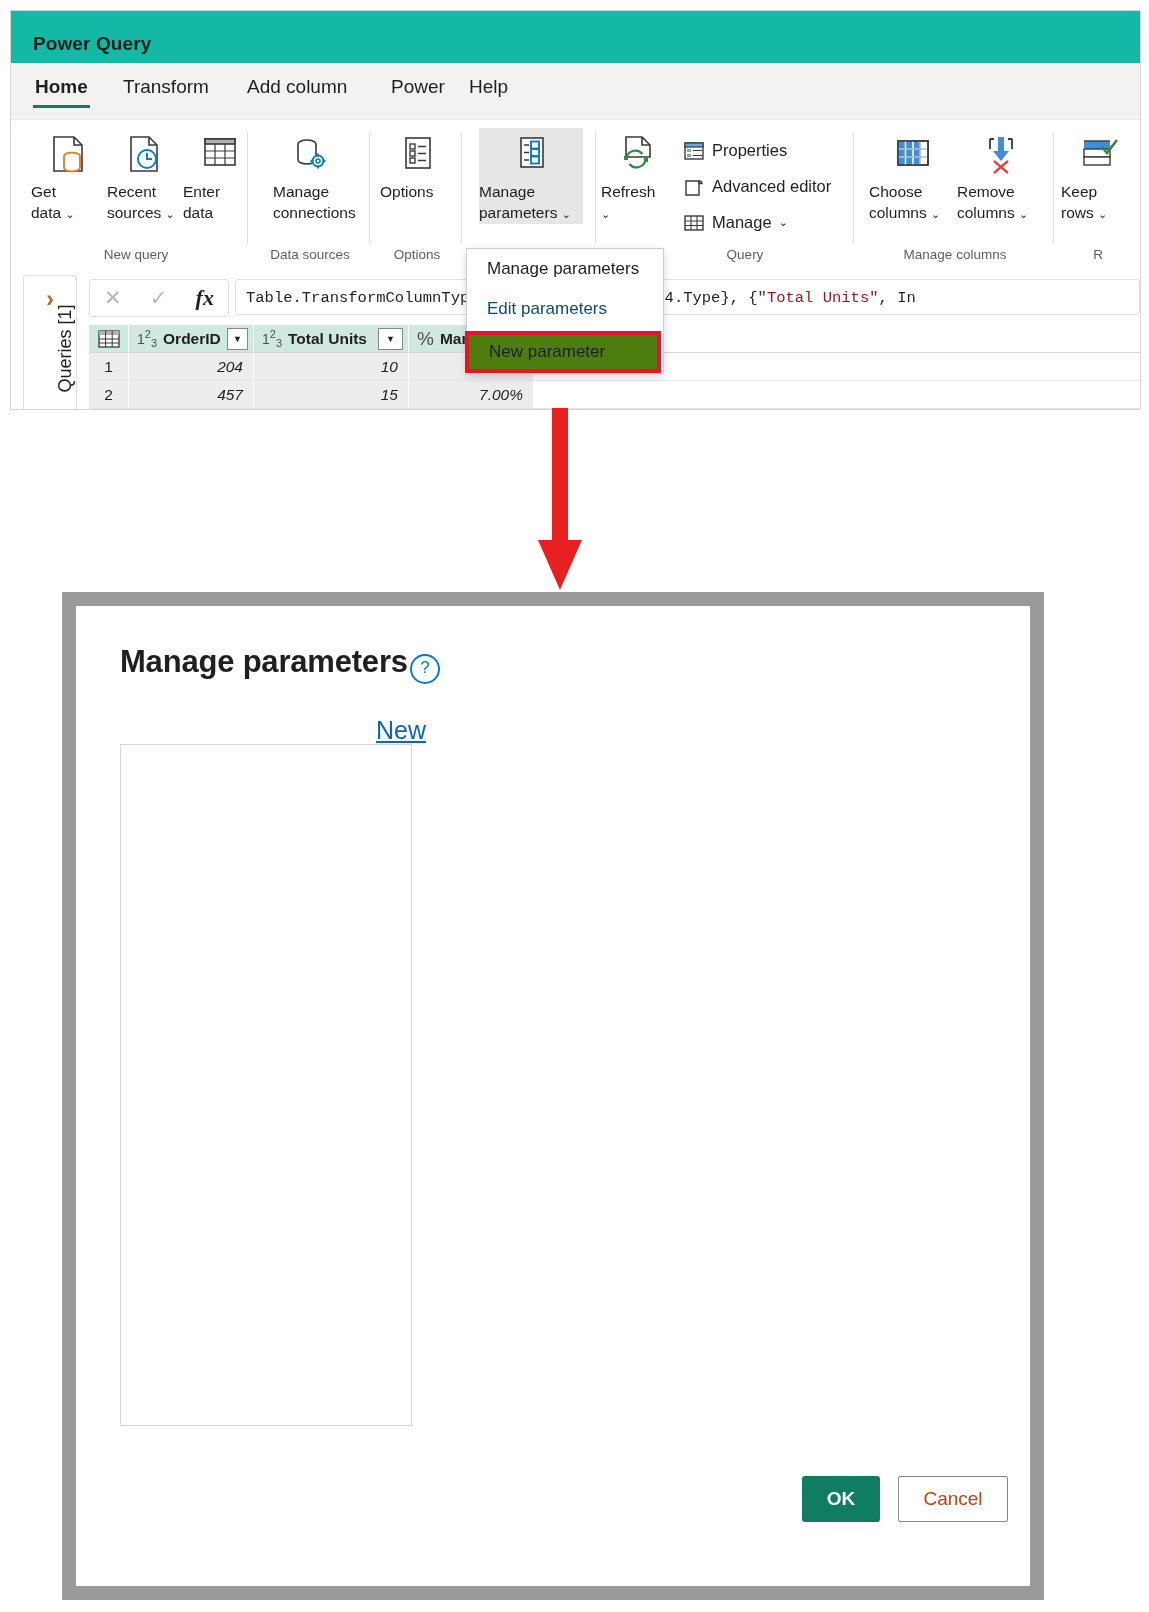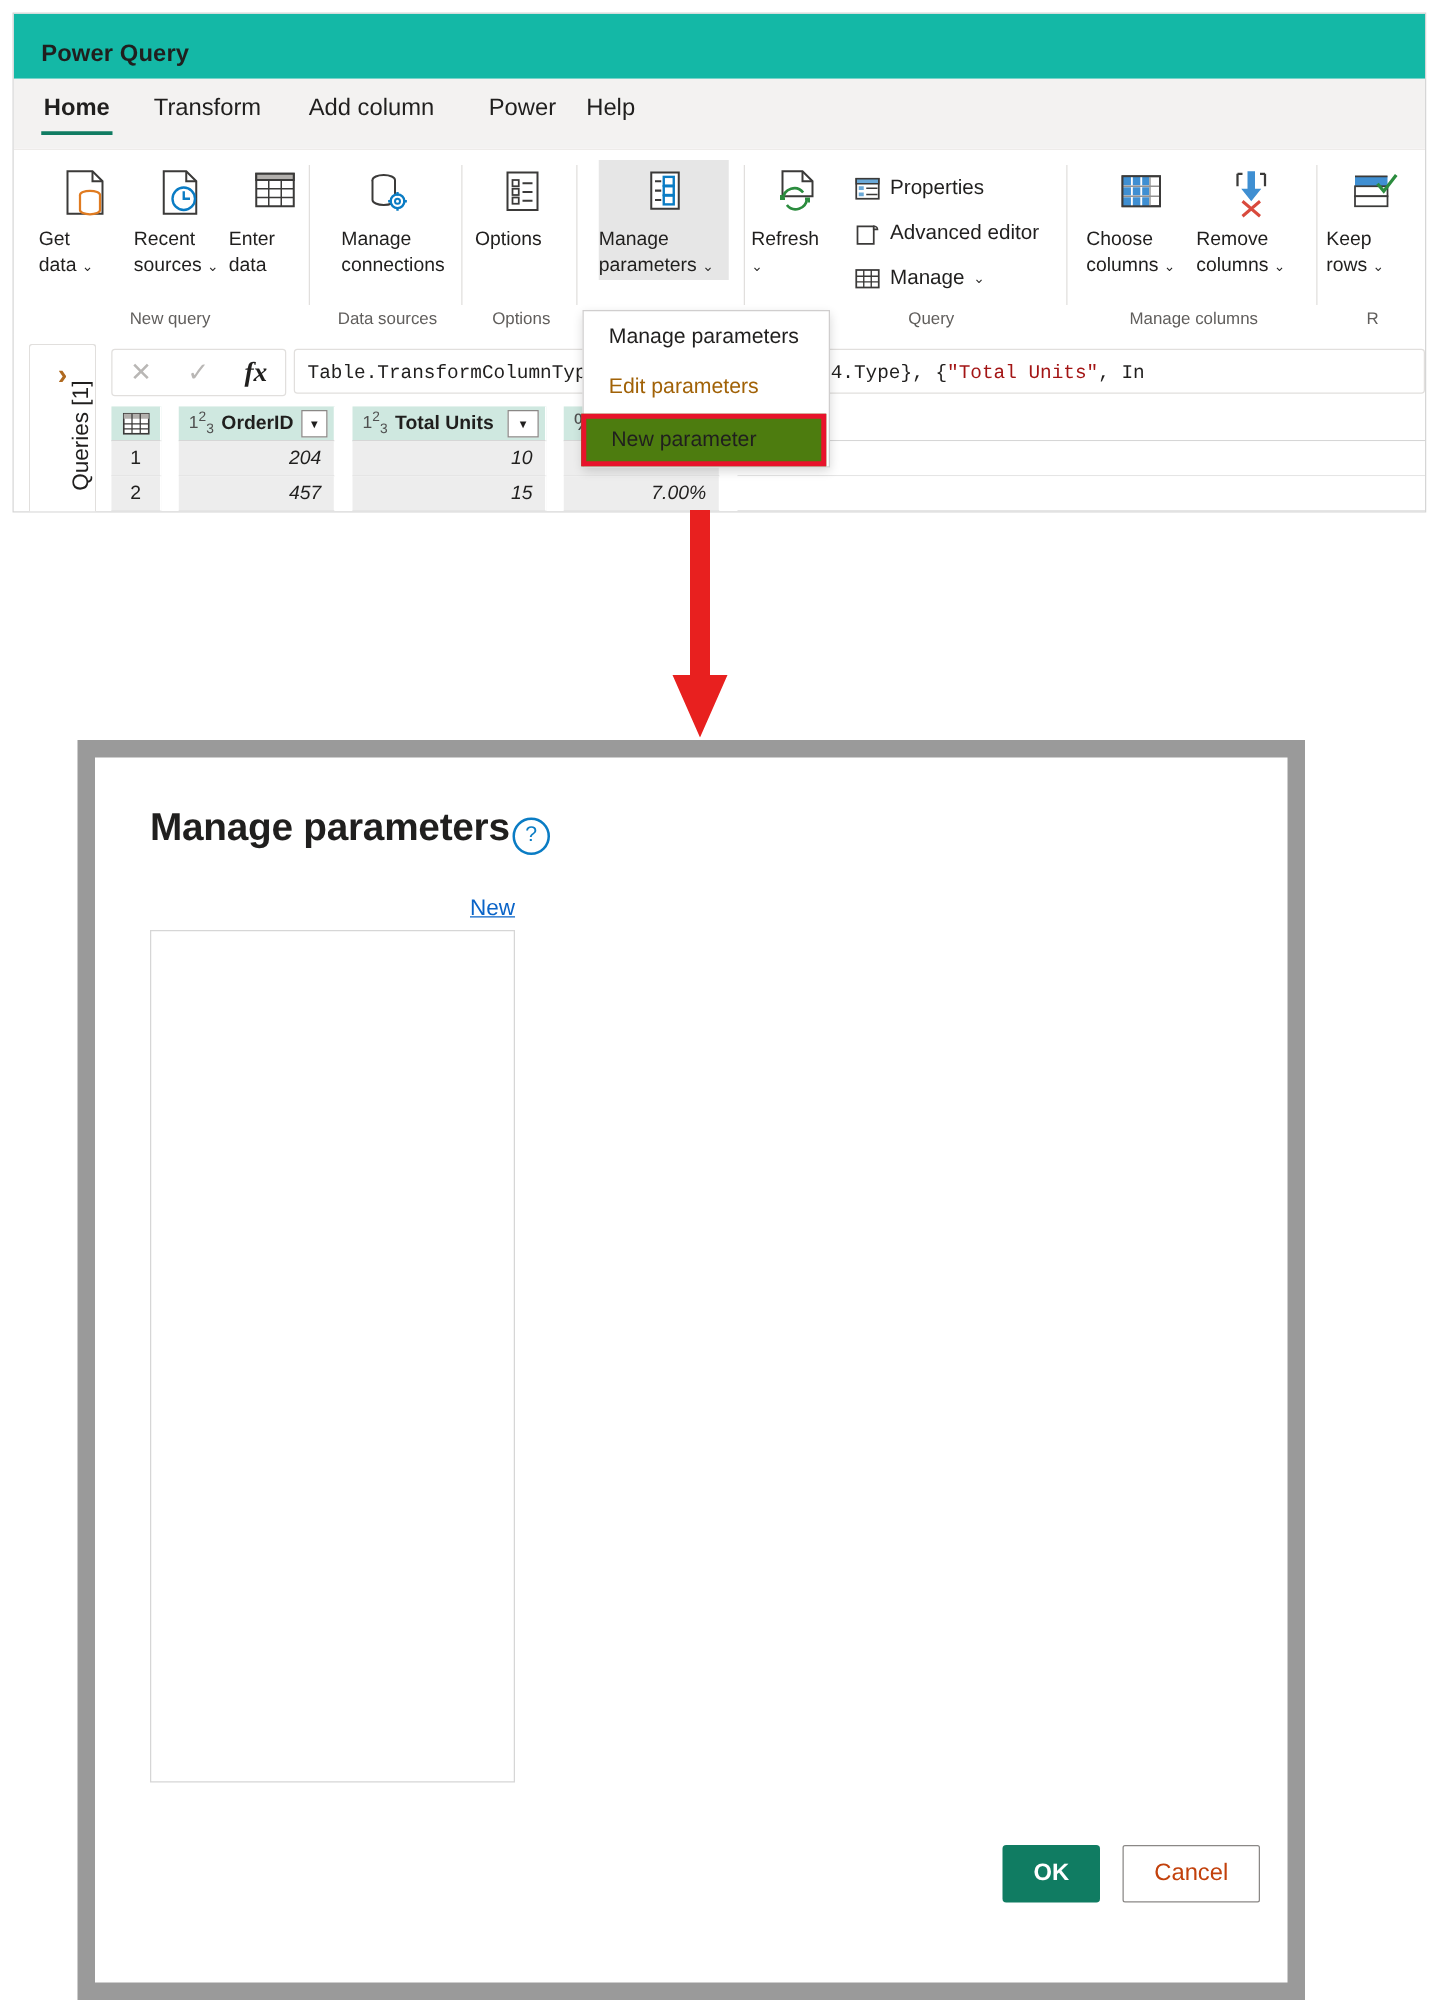--- a/index.html
+++ b/index.html
@@ -79,21 +79,21 @@
     position:absolute;left:455px;top:237px;width:196px;height:124px;
     background:#ffffff;
     border:1px solid #d0cece;
     box-shadow:0 3px 8px rgba(0,0,0,.16);
     z-index:40;
   }
   .dd-item{
     height:40px;line-height:40px;padding-left:20px;
     font-size:17px;color:#201f1e;white-space:nowrap;cursor:default;
   }
-  .dd-item.disabled{color:#a16207;}
+  .dd-item.disabled{color:#0c4a6e;}
   #dd-new-param{
     position:absolute;left:-2px;top:82px;width:196px;height:42px;
     box-sizing:border-box;
     border:4px solid #e8132b;
     background:#4d7c0f;
     line-height:34px;padding-left:20px;
     font-size:17px;color:#201f1e;white-space:nowrap;
   }
 
   
@@ -127,21 +127,21 @@
     border:1px solid #e1dfdd;border-radius:3px;background:#fff;
     font-family:"Liberation Mono","DejaVu Sans Mono",monospace;
     font-size:15.5px;line-height:36px;
     white-space:nowrap;overflow:hidden;padding-left:10px;
     box-sizing:border-box;color:#201f1e;
   }
   .mstr{color:#a31515;}
 
   
   #grid{position:absolute;left:78px;top:58px;right:0;height:84px;overflow:hidden;}
-  .grid-row{display:flex;height:28px;gap:14px;}
+  .grid-row{display:flex;height:28px;}
   .gh{
     background:#cfe8e0;border-right:1px solid #fff;border-bottom:1px solid #d6d6d6;
     display:flex;align-items:center;font-size:15.5px;font-weight:600;color:#201f1e;
     padding-left:8px;box-sizing:border-box;gap:6px;
   }
   .gh .tico{font-size:14px;font-weight:400;color:#505050;}
   .gh .tico sup{font-size:11px;}
   .gh .tico sub{font-size:11px;}
   .filt{
     margin-left:auto;margin-right:5px;width:23px;height:20px;
@@ -178,21 +178,21 @@
     position:absolute;left:44px;top:38px;
     font-size:31px;font-weight:700;color:#201f1e;letter-spacing:-0.2px;
   }
   #dlg-help{
     position:absolute;left:334px;top:48px;width:26px;height:26px;
     border:2px solid #0a7cc4;border-radius:50%;
     color:#0a7cc4;font-size:17px;line-height:23px;text-align:center;cursor:default;
   }
   #dlg-new{
     position:absolute;left:300px;top:110px;
-    font-size:18px;color:#0a64c8;text-decoration:underline;cursor:default;
+    font-size:25px;color:#0a64c8;text-decoration:underline;cursor:default;
   }
   #param-list{
     position:absolute;left:44px;top:138px;width:290px;height:680px;
     border:1px solid #d6d6d6;background:#ffffff;
   }
   #empty-msg{
     position:absolute;left:360px;top:448px;width:560px;
     text-align:center;font-size:19.5px;line-height:31px;color:#3b3a39;
   }
   #dlg-ok{

